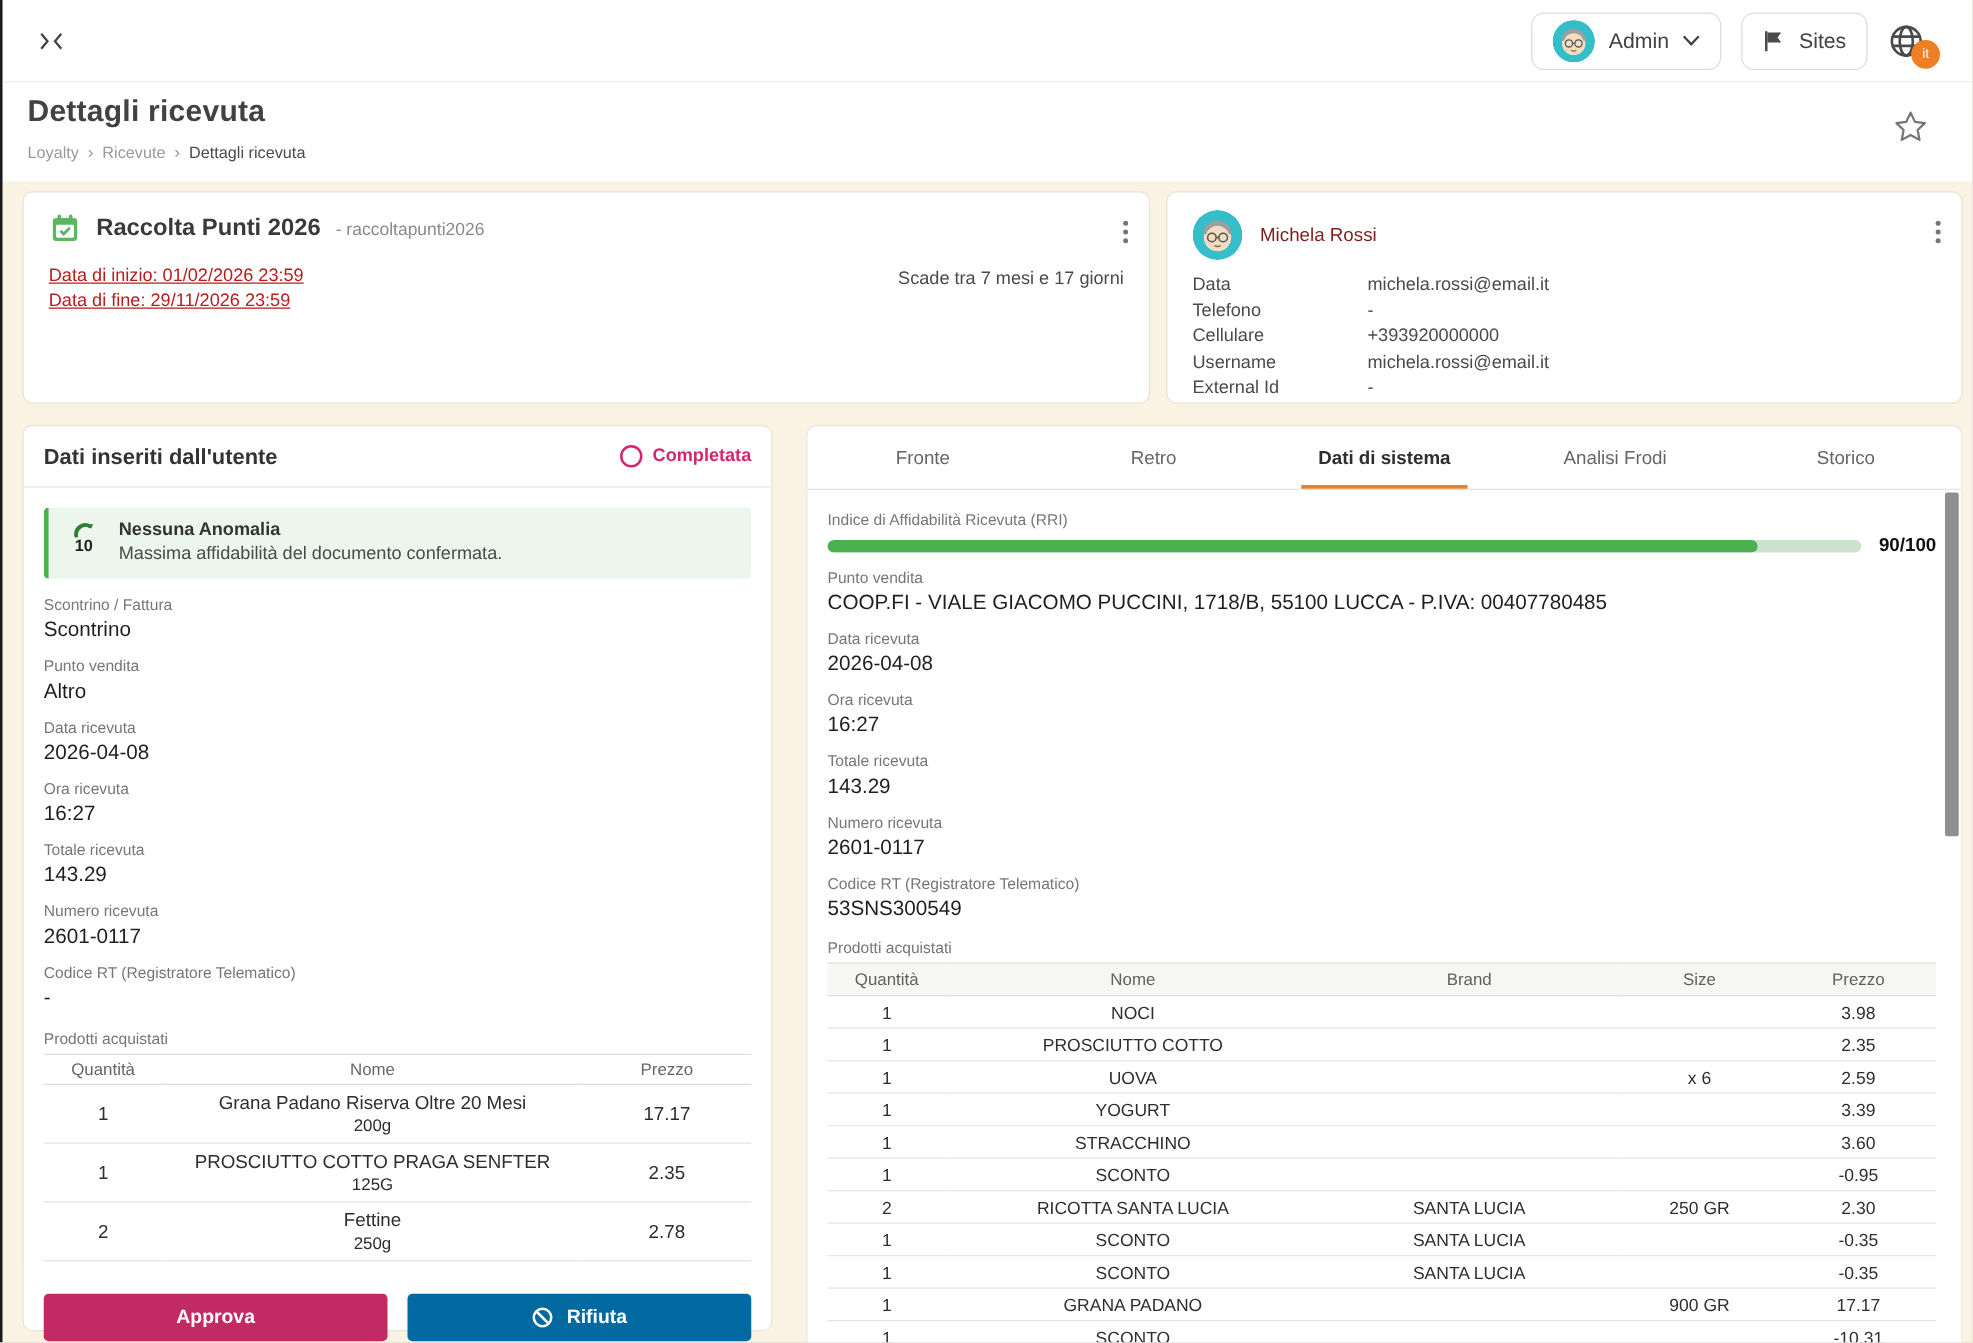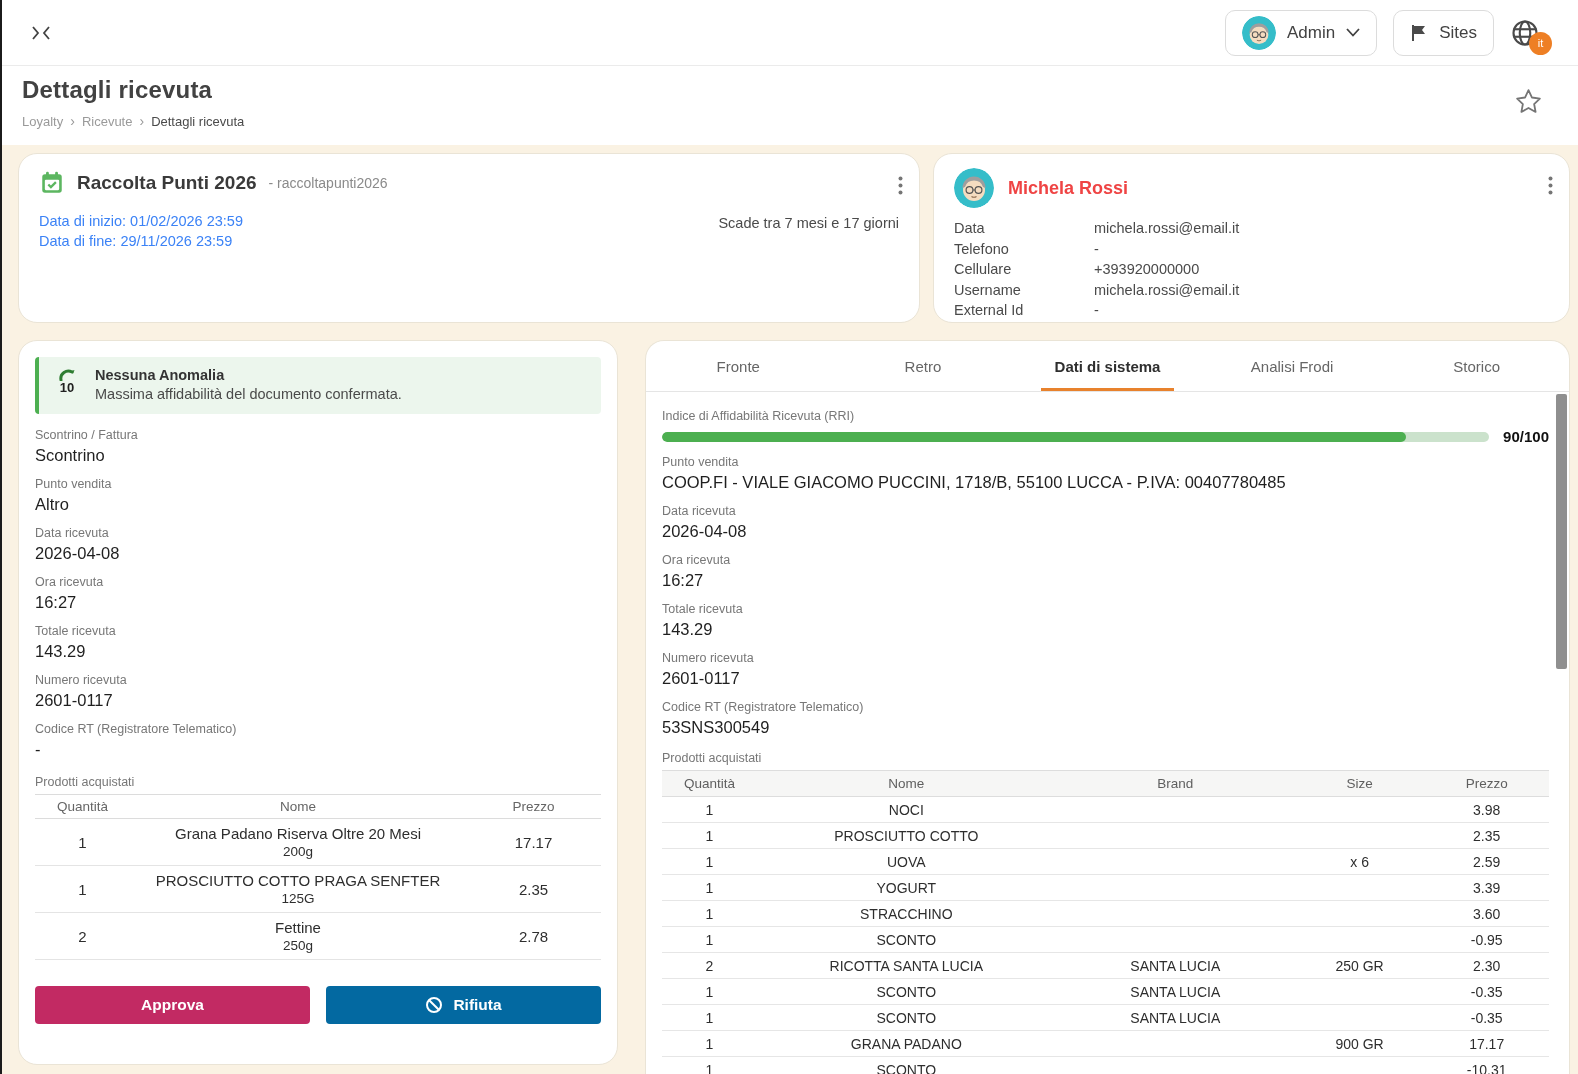--- a/index.html
+++ b/index.html
@@ -28,36 +28,36 @@
   .breadcrumb{margin-top:9px;font-size:13px;color:#9a9a9a;display:flex;align-items:center;gap:7px;}
   .crumb{cursor:pointer;}
   .crumb-sep{color:#9a9a9a;font-size:14px;}
   .crumb-current{color:#4a4a4a;}
   .star-btn{position:absolute;right:36px;top:22px;cursor:pointer;}
 
   
   .content{padding:8px 8px 0 18px;}
   .row1{display:flex;gap:13px;}
   .row2{display:flex;gap:27px;align-items:flex-start;margin-top:17px;}
-  .card{background:#fff;border:1px solid #EAE4D6;border-radius:19px;box-sizing:border-box;}
+  .card{background:#fff;border:1px solid #EAE4D6;border-radius:8px;box-sizing:border-box;}
 
   
   .campaign-card{width:902px;height:170px;padding:16px 20px;position:relative;}
   .camp-head{display:flex;align-items:center;gap:12px;}
   .camp-title{font-size:19px;font-weight:bold;color:#3a3a3a;}
   .camp-code{font-size:14px;color:#8a8a8a;}
   .dots-btn{position:absolute;right:12px;top:18px;cursor:pointer;padding:4px;}
   .camp-dates{margin-top:16px;display:flex;align-items:flex-start;}
-  .date-lines{font-size:14.5px;color:#3b82f6;line-height:19.5px;}
+  .date-lines{font-size:14.5px;color:#b91c1c;line-height:19.5px;text-decoration:underline;}
   .camp-expiry{margin-left:auto;font-size:14.5px;color:#4a4a4a;padding-top:3px;}
 
   
   .customer-card{width:637px;height:170px;padding:14px 20px;position:relative;}
   .cust-head{display:flex;align-items:center;gap:14px;}
-  .cust-name{font-size:18px;font-weight:bold;color:#ef4444;}
+  .cust-name{font-size:15px;font-weight:normal;color:#7f1d1d;}
   .cust-rows{margin-top:10px;}
   .cust-row{display:flex;font-size:14.5px;color:#4a4a4a;line-height:20.5px;}
   .cust-row .lbl{width:140px;flex:0 0 auto;}
 
   
   .user-panel{width:600px;height:725px;display:flex;flex-direction:column;}
   .panel-head{height:48px;display:flex;align-items:center;padding:0 16px;
               border-bottom:1px solid #e8e8e8;flex:0 0 auto;}
   .panel-title{font-size:17.5px;font-weight:bold;color:#333;}
   .status-badge{margin-left:auto;display:flex;align-items:center;gap:8px;}
@@ -253,20 +253,27 @@
             <span class="lbl">External Id</span>
             <span>-</span>
           </div>
         </div>
       </div>
     </div>
 
     <div class="row2">
 
       <div class="card user-panel">
+        <div class="panel-head">
+          <span class="panel-title">Dati inseriti dall'utente</span>
+          <span class="status-badge">
+            <span class="status-ring"></span>
+            <span class="status-text">Completata</span>
+          </span>
+        </div>
         <div class="panel-body">
           <div class="anomaly">
             <div class="gauge-box">
               <svg width="17" height="12" viewBox="0 0 17 12">
                 <path d="M2 11 A7.5 7.5 0 0 1 13 3" fill="none" stroke="#2E7D32" stroke-width="3" stroke-linecap="round"></path>
                 <path d="M15.5 1 l-3.5 1 2 2.8 z" fill="#2E7D32"></path>
               </svg>
               <span class="gauge-score">10</span>
             </div>
             <div>

